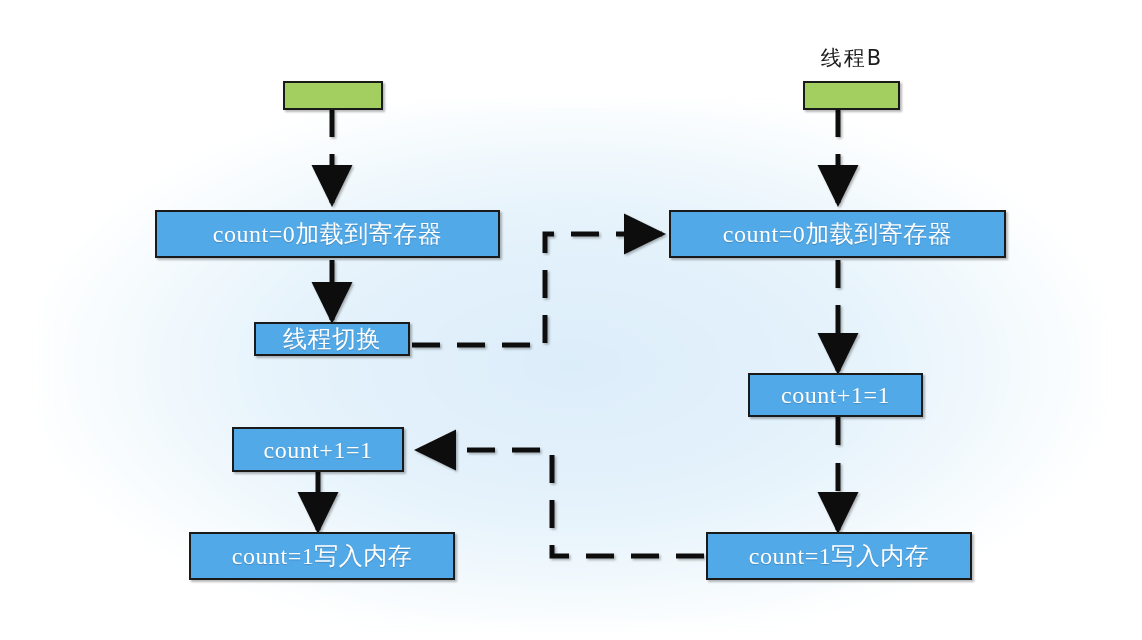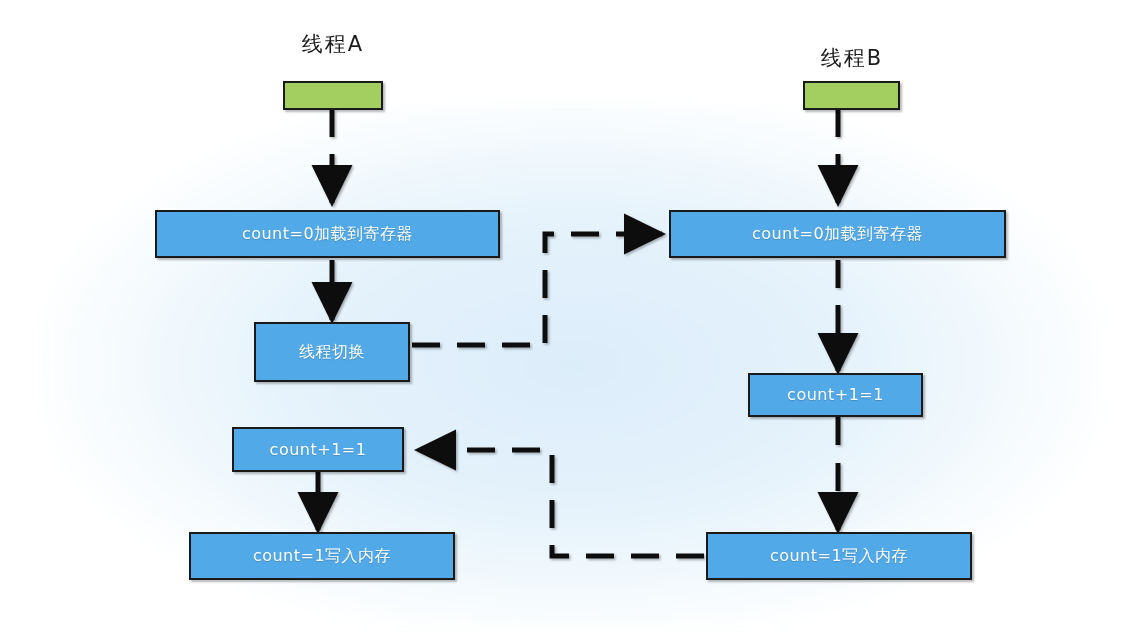--- a/index.html
+++ b/index.html
@@ -49,25 +49,26 @@
     box-shadow: 2px 2px 2px rgba(0,0,0,0.28);
   }
   .node.blue {
     background: #52a9e8;
     color: #ffffff;
   }
   .node.green {
     background: #a3ce60;
   }
   .node-label {
-    font-size: 16px;
+    font-size: 24px;
     letter-spacing: 0.5px;
     white-space: nowrap;
     line-height: 1;
     text-shadow: 0 1px 1px rgba(0,0,0,0.18);
+    font-family: Liberation Serif, serif;
   }
   .col-title {
     position: absolute;
     font-size: 21px;
     color: #1c1c1c;
     white-space: nowrap;
     letter-spacing: 2px;
     text-align: center;
   }
 </style>
@@ -101,32 +102,31 @@
       <path d="M838,260 L838,371" stroke-dasharray="28 17" marker-end="url(#arw)"></path>
 
       <path d="M838,417 L838,530" stroke-dasharray="28 18" marker-end="url(#arw)"></path>
 
       <path d="M704,556 L552,556 L552,450 L418,450" stroke-dasharray="28 17" marker-end="url(#arw)"></path>
 
       <path d="M318,472 L318,530" stroke-dasharray="26 15" marker-end="url(#arw)"></path>
     </g>
   </svg>
 
-  <div class="col-title" style="left:268px; top:30px; width:130px;">线程A</div>
   <div class="col-title" style="left:787px; top:30px; width:130px;margin-top:14px;">线程B</div>
 
   <div class="node green" style="left:283px; top:81px; width:100px; height:29px;">
     <span class="node-label"></span>
   </div>
 
   <div class="node blue" style="left:155px; top:210px; width:345px; height:48px;">
     <span class="node-label">count=0加载到寄存器</span>
   </div>
 
-  <div class="node blue" style="left:254px; top:322px; width:156px; height:60px;">
+  <div class="node blue" style="left:254px; top:322px; width:156px; height:34px;">
     <span class="node-label">线程切换</span>
   </div>
 
   <div class="node blue" style="left:232px; top:427px; width:172px; height:45px;">
     <span class="node-label">count+1=1</span>
   </div>
 
   <div class="node blue" style="left:189px; top:532px; width:266px; height:48px;">
     <span class="node-label">count=1写入内存</span>
   </div>

